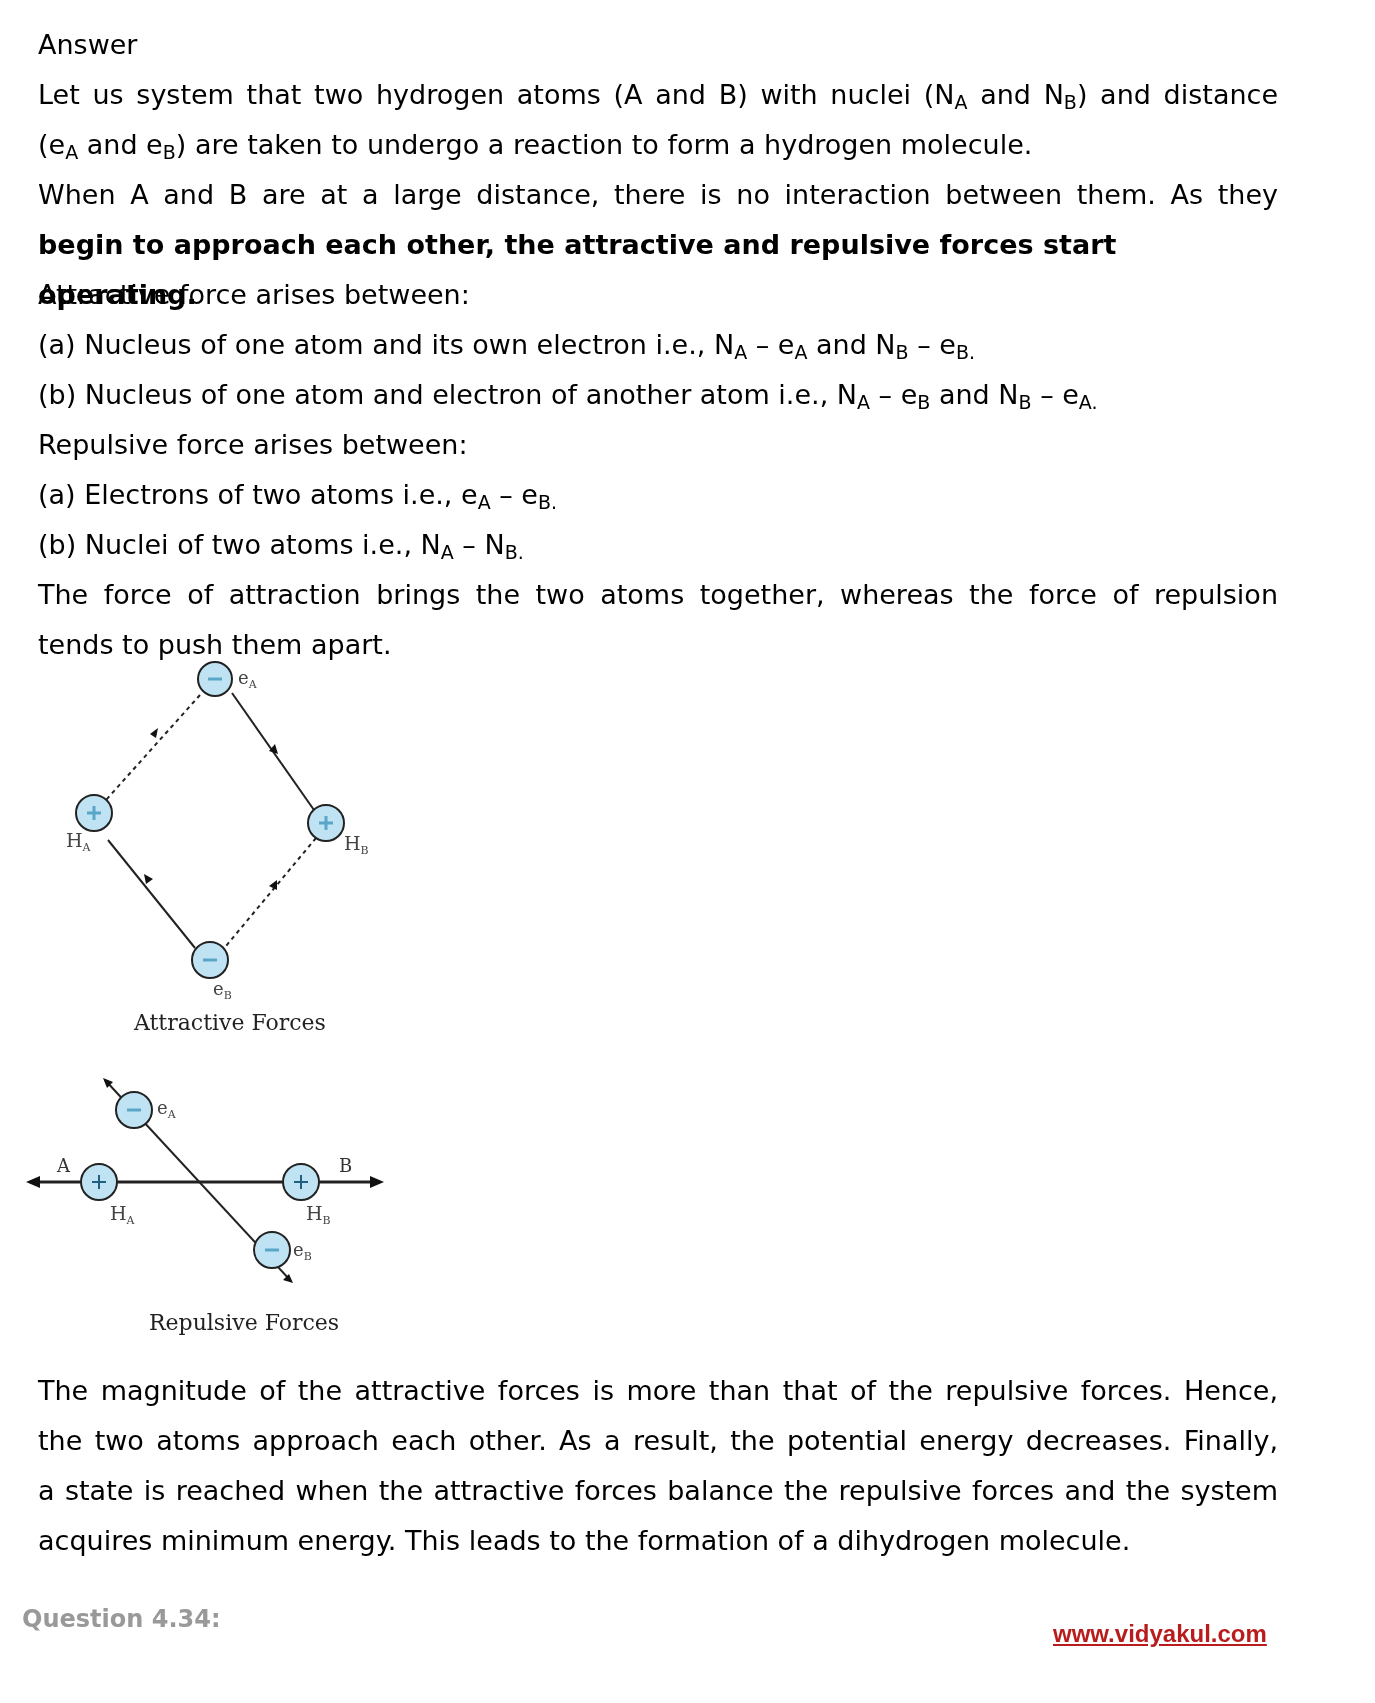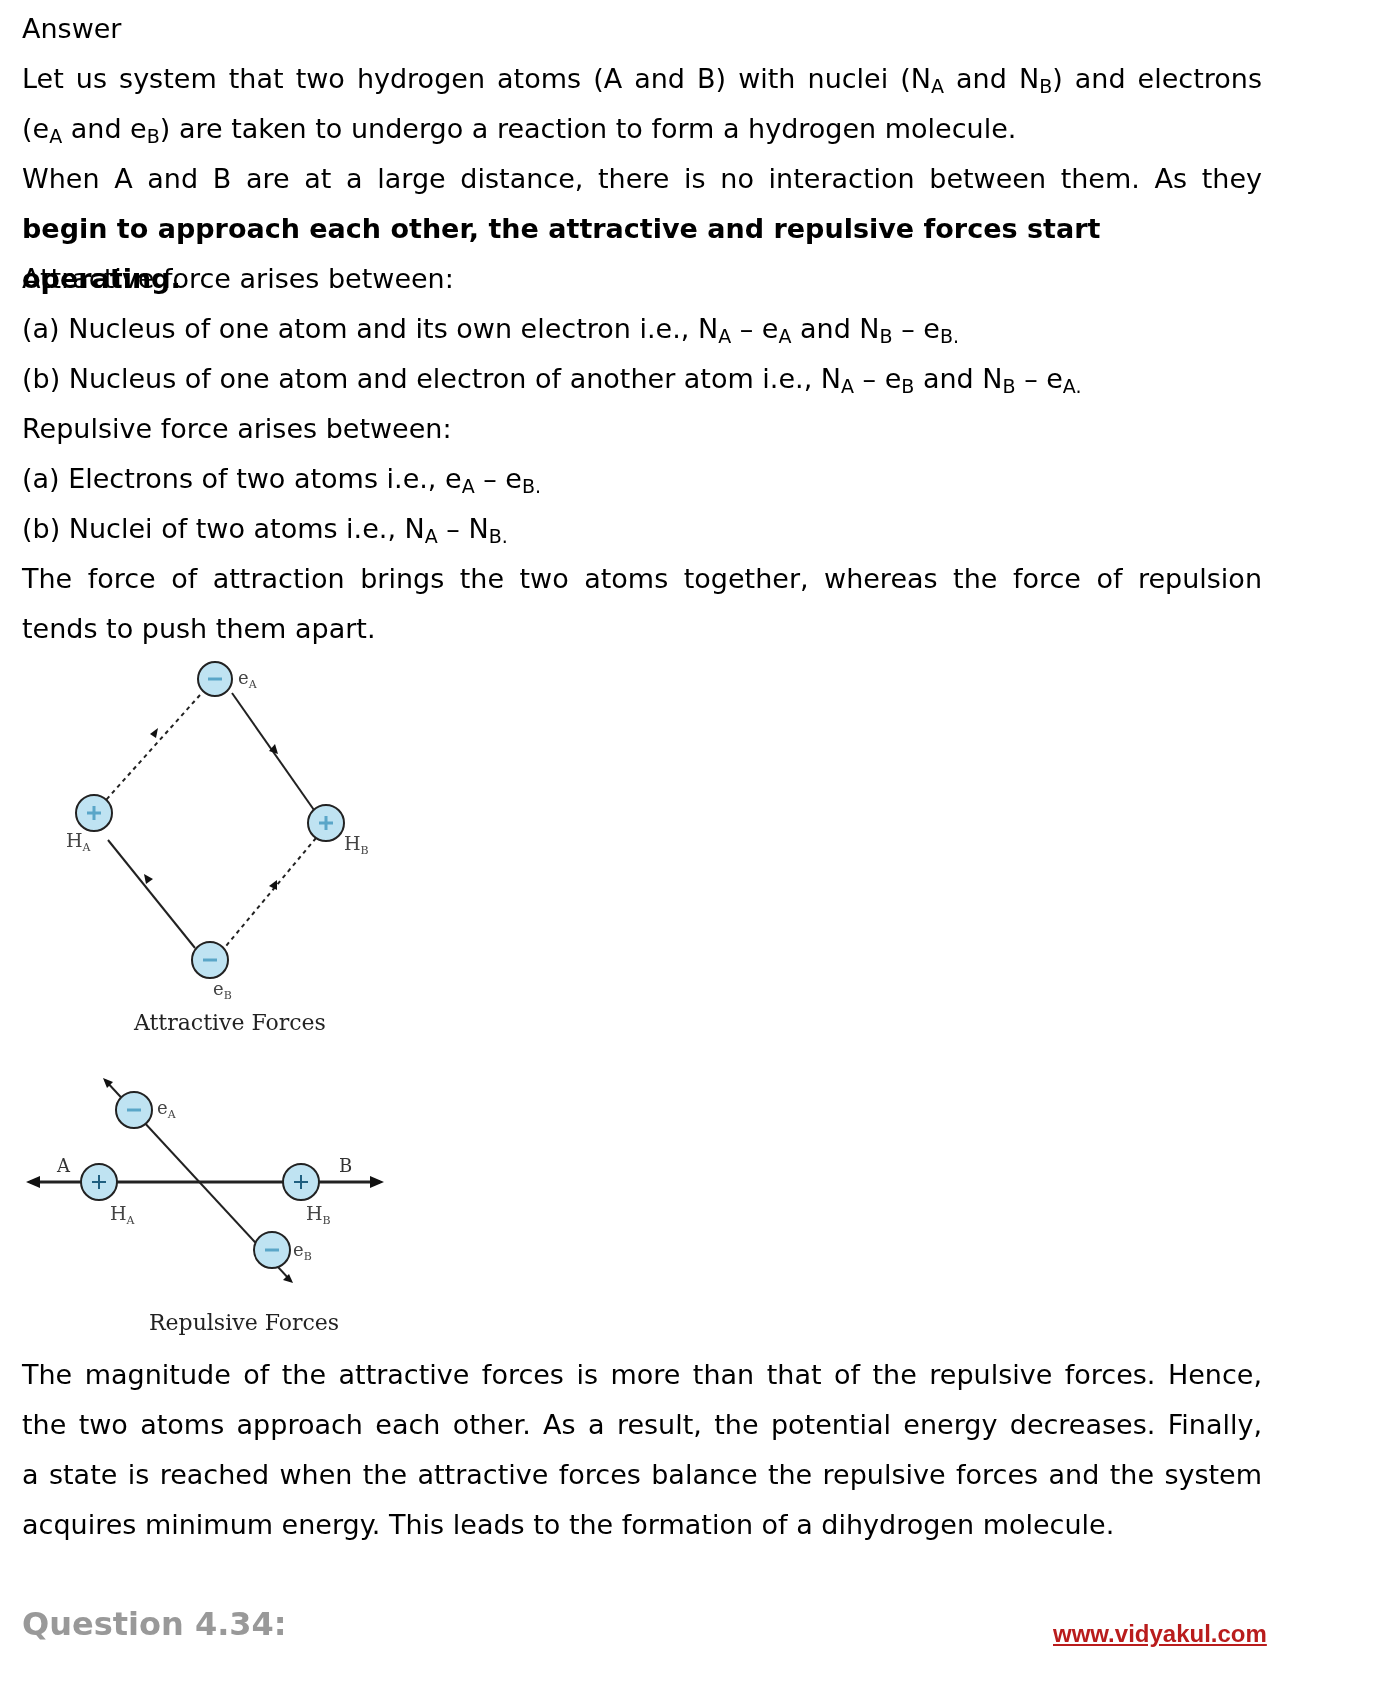--- a/index.html
+++ b/index.html
@@ -1,32 +1,32 @@
 <!DOCTYPE html>
 <html><head>
 <meta charset="utf-8">
 <style>
   html,body{margin:0;padding:0;background:#fff;}
   body{width:1375px;height:1703px;position:relative;overflow:hidden;font-family:"DejaVu Sans","Liberation Sans",sans-serif;color:#000;}
-  .p{position:absolute;left:22px;width:1240px;font-size:27px;line-height:50px;margin:0;}
+  .p{position:absolute;left:22px;width:1240px;font-size:27px;line-height:50px;margin:16px;}
   .j{text-align:justify;text-align-last:justify;}
   sub{font-size:19px;vertical-align:-5px;line-height:0;}
   .fig{position:absolute;left:0;}
   .cap{position:absolute;font-family:"DejaVu Serif","Liberation Serif",serif;font-size:22px;color:#222;}
-  .q{position:absolute;left:22px;top:1605px;font-size:32px;font-weight:bold;color:#999;}
+  .q{position:absolute;left:22px;top:1605px;font-size:24px;font-weight:bold;color:#999;}
   .link{position:absolute;left:1053px;top:1620px;font-family:"Liberation Sans",sans-serif;font-size:24px;font-weight:bold;color:#b91c1c;text-decoration:underline;}
 </style>
 </head>
 <body>
 
 <div>
   <p class="p" style="top:4px;">Answer</p>
 
   <p class="p j" style="top:54px;">
-    <span>Let us system that two hydrogen atoms (A and B) with nuclei (N</span><sub>A</sub><span> and N</span><sub>B</sub><span>) and electrons</span>
+    <span>Let us system that two hydrogen atoms (A and B) with nuclei (N</span><sub>A</sub><span> and N</span><sub>B</sub><span>) and distance</span>
   </p>
   <p class="p" style="top:104px;">
     <span>(e</span><sub>A</sub><span> and e</span><sub>B</sub><span>) are taken to undergo a reaction to form a hydrogen molecule.</span>
   </p>
   <p class="p j" style="top:154px;">When A and B are at a large distance, there is no interaction between them. As they</p>
   <p class="p" style="top:204px;font-weight:bold;">begin to approach each other, the attractive and repulsive forces start operating.</p>
   <p class="p" style="top:254px;">Attractive force arises between:</p>
   <p class="p" style="top:304px;">
     <span>(a) Nucleus of one atom and its own electron i.e., N</span><sub>A</sub><span> – e</span><sub>A</sub><span> and N</span><sub>B</sub><span> – e</span><sub>B.</sub>
   </p>

